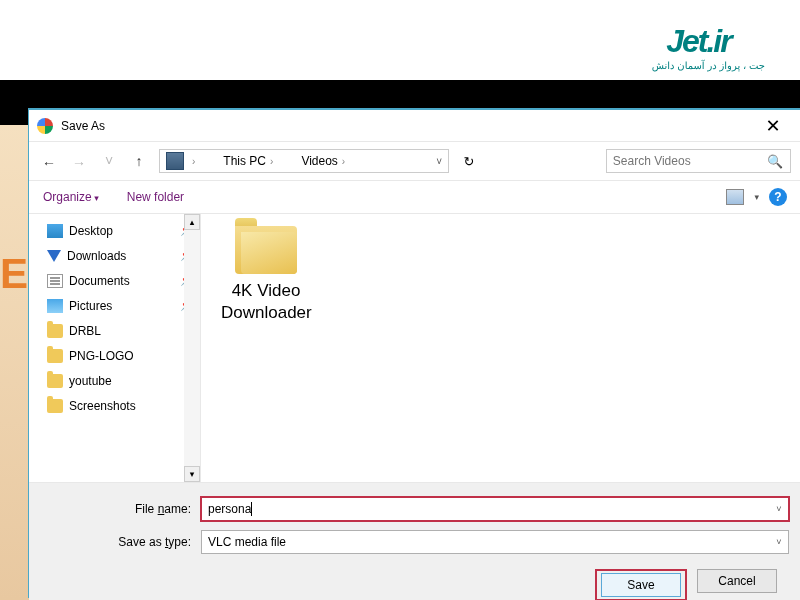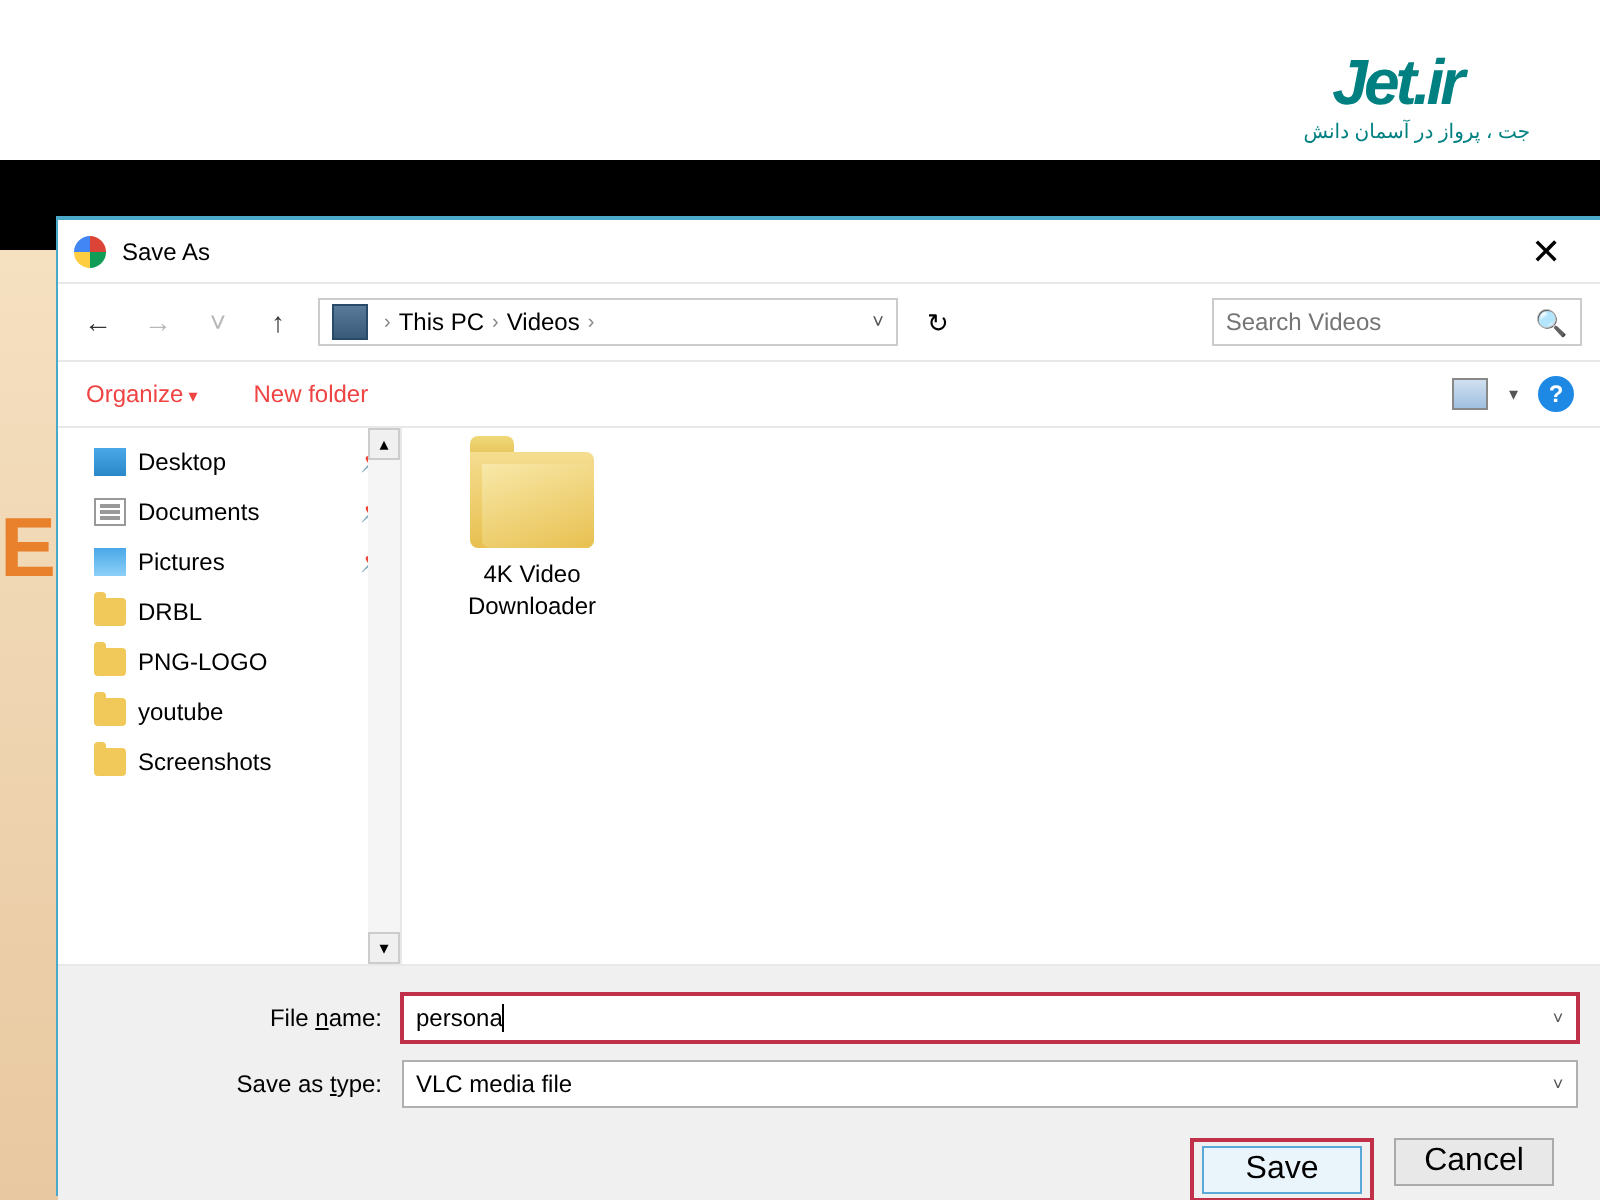--- a/index.html
+++ b/index.html
@@ -21,30 +21,30 @@
 .titlebar .title { font-size: 12px; color: #000; }
 .titlebar .close { margin-left: auto; font-size: 18px; width: 40px; text-align: center; cursor: pointer; }
 
 .navrow { height: 38px; display: flex; align-items: center; padding: 0 10px; gap: 10px; }
 .nav-arrow { width: 20px; text-align: center; font-size: 14px; }
 .nav-arrow.disabled { color: #b8b8b8; }
 .nav-arrow.enabled { color: #333; cursor: pointer; }
 .crumb-wrap { display: flex; align-items: center; border: 1px solid #ccc; height: 24px; padding: 0 6px; flex: 0 0 290px; }
 .pc-icon { width: 18px; height: 18px; background: linear-gradient(#5a7a9a,#3a5a7a); border: 1px solid #2a4a6a; margin-right: 4px; }
 .crumb-sep { color: #888; margin: 0 4px; font-size: 10px; }
-.crumb { font-size: 12px; color: #000; }
+.crumb { font-size: 12px; color: #000; margin-left: 24px; }
 .crumb-flex { flex: 1; }
 .crumb-drop { color: #555; font-size: 10px; margin-left: 6px; cursor: pointer; }
 .refresh { width: 20px; text-align: center; font-size: 13px; cursor: pointer; }
 .search-wrap { display: flex; align-items: center; border: 1px solid #ccc; height: 24px; padding: 0 6px; flex: 0 0 180px; margin-left: auto; }
 .search-wrap input { border: none; outline: none; font-size: 12px; flex: 1; color: #888; background: transparent; }
 .search-icon { color: #555; font-size: 13px; }
 
 .toolbar { height: 34px; display: flex; align-items: center; padding: 0 14px; gap: 28px; border-top: 1px solid #e8e8e8; border-bottom: 1px solid #e8e8e8; }
-.toolbar .tb-item { font-size: 12px; color: #ef4444; cursor: pointer; }
+.toolbar .tb-item { font-size: 12px; color: #701a75; cursor: pointer; }
 .toolbar .tb-drop::after { content: " ▾"; font-size: 9px; }
 .toolbar .tb-right { margin-left: auto; display: flex; align-items: center; gap: 10px; }
 .view-btn { width: 18px; height: 16px; border: 1px solid #888; background: linear-gradient(#d0e0f0,#a0c0e0); cursor: pointer; }
 .view-drop { font-size: 9px; color: #555; cursor: pointer; }
 .help-icon { width: 18px; height: 18px; border-radius: 50%; background: #1e88e5; color: #fff; text-align: center; line-height: 18px; font-size: 12px; font-weight: bold; cursor: pointer; }
 
 .content { display: flex; height: 268px; }
 .sidebar { width: 172px; border-right: 1px solid #e8e8e8; overflow: hidden; position: relative; }
 .sidebar-list { padding: 4px 0 4px 18px; }
 .sb-item { display: flex; align-items: center; height: 25px; font-size: 12px; gap: 6px; cursor: pointer; }
@@ -59,34 +59,34 @@
 .ic-folder::before { content:""; position: absolute; top: -3px; left: 0; width: 6px; height: 3px; background: #f0c95a; border-radius: 2px 2px 0 0; }
 .sb-scroll-up { position: absolute; top: 0; right: 0; width: 16px; height: 16px; background: #f0f0f0; border: 1px solid #ccc; text-align: center; font-size: 9px; line-height: 14px; cursor: pointer; }
 .sb-scroll-down { position: absolute; bottom: 0; right: 0; width: 16px; height: 16px; background: #f0f0f0; border: 1px solid #ccc; text-align: center; font-size: 9px; line-height: 14px; cursor: pointer; }
 .sb-scroll-track { position: absolute; top: 16px; bottom: 16px; right: 0; width: 16px; background: #f5f5f5; }
 
 .mainpane { flex: 1; padding: 12px 20px; }
 .folder-item { width: 90px; text-align: center; cursor: pointer; }
 .big-folder { width: 62px; height: 48px; margin: 0 auto 6px; background: linear-gradient(#f5dd90,#e8c050); border-radius: 0 4px 4px 4px; position: relative; }
 .big-folder::before { content:""; position: absolute; top: -8px; left: 0; width: 22px; height: 8px; background: linear-gradient(#f0d878,#e8c860); border-radius: 4px 4px 0 0; }
 .big-folder::after { content:""; position: absolute; inset: 6px 0 0 6px; background: linear-gradient(160deg,#f8e8a8,#e8c050); border-radius: 0 4px 4px 4px; }
-.folder-label { font-size: 12px; color: #000; line-height: 1.3; }
+.folder-label { font-size: 17px; color: #000; line-height: 1.3; }
 
 .bottom { border-top: 1px solid #e8e8e8; background: #f0f0f0; padding: 14px 12px 6px; }
 .field-row { display: flex; align-items: center; margin-bottom: 9px; }
 .field-label { width: 160px; text-align: right; padding-right: 10px; font-size: 12px; }
 .field-label .ul { text-decoration: underline; }
 .field-input-wrap { flex: 1; position: relative; }
 .combo { width: 100%; height: 24px; border: 1px solid #b0b0b0; background: #fff; padding: 0 6px; font-size: 12px; display: flex; align-items: center; }
 .combo.highlight { outline: 2px solid #c03048; outline-offset: -1px; }
 .combo .caret { position: absolute; right: 1px; top: 1px; bottom: 1px; width: 18px; display: flex; align-items: center; justify-content: center; font-size: 9px; color: #555; cursor: pointer; }
 .text-cursor { display: inline-block; width: 1px; height: 14px; background: #000; vertical-align: middle; }
 
 .btn-row { display: flex; justify-content: flex-end; gap: 10px; padding: 6px 12px 0; }
-.btn { min-width: 80px; height: 24px; border: 1px solid #aaa; background: #e8e8e8; font-size: 16px; cursor: pointer; }
+.btn { min-width: 80px; height: 24px; border: 1px solid #aaa; background: #e8e8e8; font-size: 12px; cursor: pointer; }
 .btn-highlight-wrap { border: 2px solid #c03048; padding: 2px 4px; display: inline-block; }
 .btn.primary { border: 1px solid #5aa8d8; background: #eaf4fb; }
 </style>
 </head>
 <body>
 
 <div class="logo-area">
   <div class="logo-main">Jet.ir</div>
   <div class="logo-sub">جت ، پرواز در آسمان دانش</div>
 </div>
@@ -141,20 +141,25 @@
       <div class="sb-scroll-up">▴</div>
       <div class="sb-scroll-track"></div>
       <div class="sb-scroll-down">▾</div>
       <div class="sidebar-list">
         <div class="sb-item">
             <div class="sb-icon ic-desktop"></div>
             <span>Desktop</span>
             <span class="pin">📌</span>
           </div>
         <div class="sb-item">
+            <div class="sb-icon ic-down"></div>
+            <span>Downloads</span>
+            <span class="pin">📌</span>
+          </div>
+        <div class="sb-item">
             <div class="sb-icon ic-doc"></div>
             <span>Documents</span>
             <span class="pin">📌</span>
           </div>
         <div class="sb-item">
             <div class="sb-icon ic-pic"></div>
             <span>Pictures</span>
             <span class="pin">📌</span>
           </div>
         <div class="sb-item">

